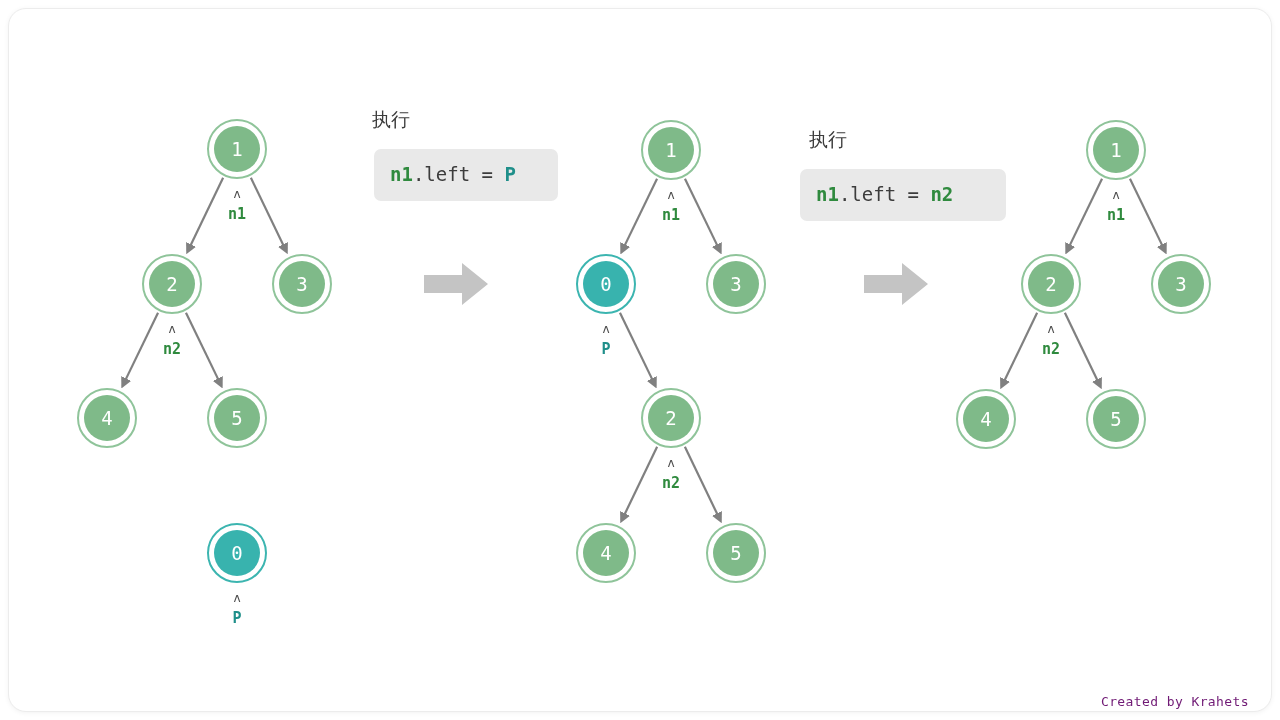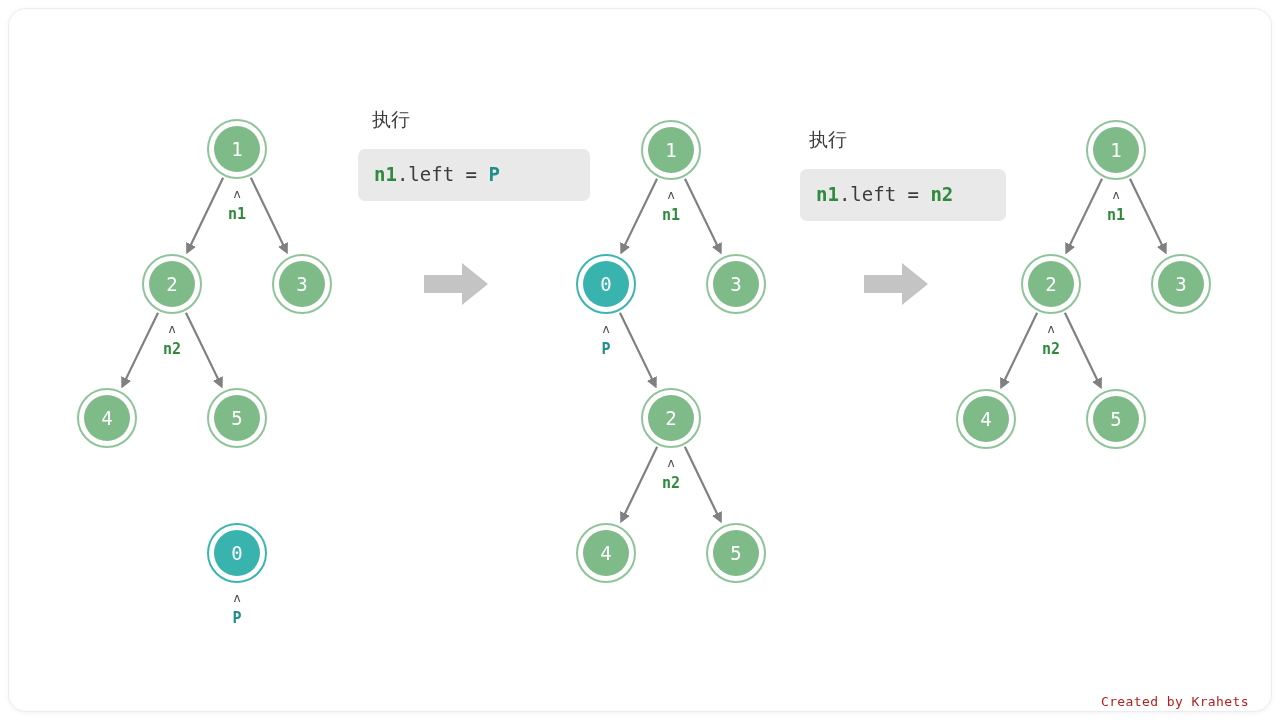--- a/index.html
+++ b/index.html
@@ -137,21 +137,21 @@
     z-index: 4;
   }
 
   
   #credit {
     position: absolute;
     right: 40px;
     bottom: 20px;
     font-family: "DejaVu Sans Mono", monospace;
     font-size: 13px;
-    color: #b91c1c;
+    color: #701a75;
     letter-spacing: 0.4px;
     z-index: 8;
   }
 </style>
 </head>
 <body>
 
 <div id="card">
   <div id="stage">
 
@@ -285,20 +285,20 @@
     <div id="arrows-layer">
         <div class="big-arrow" style="left: 415px; top: 252px;"><svg width="66" height="46" viewBox="0 0 66 46" xmlns="http://www.w3.org/2000/svg">
             <path d="M0,14 L38,14 L38,2 L64,23 L38,44 L38,32 L0,32 Z" fill="#c4c4c4"></path>
           </svg></div>
         <div class="big-arrow" style="left: 855px; top: 252px;"><svg width="66" height="46" viewBox="0 0 66 46" xmlns="http://www.w3.org/2000/svg">
             <path d="M0,14 L38,14 L38,2 L64,23 L38,44 L38,32 L0,32 Z" fill="#c4c4c4"></path>
           </svg></div>
       </div>
     <div id="steps-layer">
         <div class="step-caption" style="left: 363px; top: 98px;">执行</div>
-        <div class="code-box" style="left: 349px; top: 140px; width: 232px;"><div><span class="v-green">n1</span><span class="v-plain">.left = </span><span class="v-teal">P</span></div></div>
+        <div class="code-box" style="left: 365px; top: 140px; width: 184px;"><div><span class="v-green">n1</span><span class="v-plain">.left = </span><span class="v-teal">P</span></div></div>
         <div class="step-caption" style="left: 800px; top: 118px;">执行</div>
         <div class="code-box" style="left: 791px; top: 160px; width: 206px;"><div><span class="v-green">n1</span><span class="v-plain">.left = </span><span class="v-green">n2</span></div></div>
       </div>
 
     <div id="credit">Created by Krahets</div>
   </div>
 </div>
 
 </body></html>

